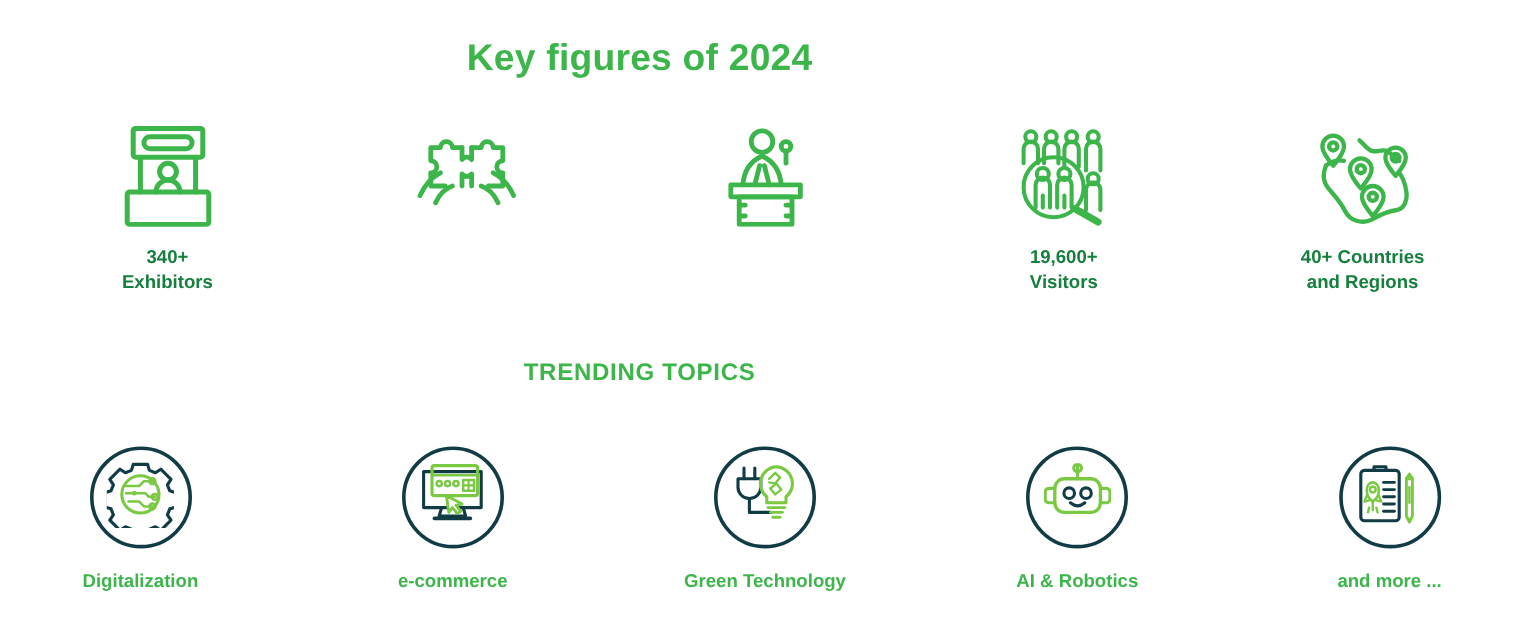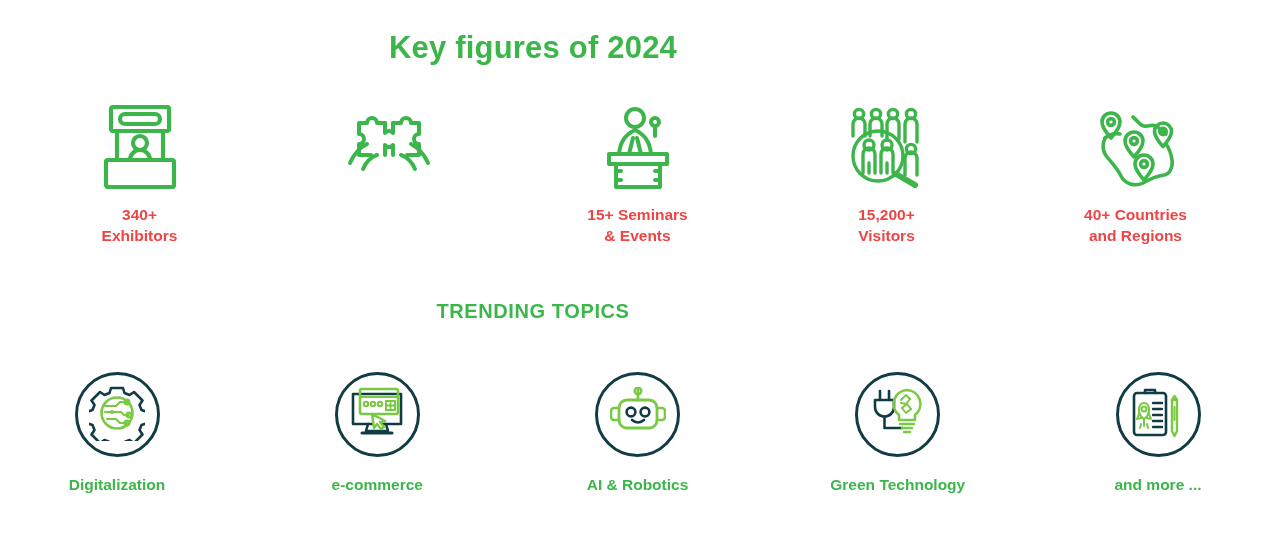--- a/index.html
+++ b/index.html
@@ -72,21 +72,21 @@
     display: flex;
     align-items: center;
     justify-content: center;
   }
   .kf-label {
     margin-top: 14px;
     text-align: center;
     font-size: 15.5px;
     line-height: 21px;
     font-weight: bold;
-    color: #ef4444;
+    color: #15803d;
     white-space: pre-line;
   }
 
   
   #trending-row {
     position: absolute;
     top: 372px;
     left: 0;
     width: 1275px;
     display: flex;
@@ -176,22 +176,20 @@
           <circle cx="56" cy="17" r="4"></circle>
           <path d="M56 21 v10"></path>
           <rect x="10" y="49" width="58" height="10"></rect>
           <path d="M17 59 h44 v23 h-44 z"></path>
           <line x1="17" y1="66" x2="22" y2="66"></line>
           <line x1="56" y1="66" x2="61" y2="66"></line>
           <line x1="17" y1="75" x2="22" y2="75"></line>
           <line x1="56" y1="75" x2="61" y2="75"></line>
         </svg>
       </div>
-      <div class="kf-label">15+ Seminars
-&amp; Events</div>
     </div>
 
     <div class="kf-item">
       <div class="kf-icon">
         <svg width="84" height="84" viewBox="0 0 84 84" fill="none" stroke="#3cb54a" stroke-width="3.4" stroke-linejoin="round" stroke-linecap="round">
 
           <circle cx="14" cy="9" r="4.6"></circle>
           <path d="M8 31 v-12 a6 6 0 0 1 12 0 v12"></path>
           <circle cx="31" cy="9" r="4.6"></circle>
           <path d="M25 31 v-12 a6 6 0 0 1 12 0 v12"></path>
@@ -206,21 +204,21 @@
           <line x1="51" y1="69" x2="70" y2="80" stroke-width="6"></line>
 
           <circle cx="24" cy="40" r="5"></circle>
           <path d="M18 68 v-19 a6 6 0 0 1 12 0 v19"></path>
           <line x1="24" y1="58" x2="24" y2="68"></line>
           <circle cx="42" cy="40" r="5"></circle>
           <path d="M36 68 v-19 a6 6 0 0 1 12 0 v19"></path>
           <line x1="42" y1="58" x2="42" y2="68"></line>
         </svg>
       </div>
-      <div class="kf-label">15,200+
+      <div class="kf-label">19,600+
 Visitors</div>
     </div>
 
     <div class="kf-item">
       <div class="kf-icon">
         <svg width="98" height="80" viewBox="0 0 98 80" fill="none" stroke="#3cb54a" stroke-width="3.6" stroke-linejoin="round" stroke-linecap="round">
 
           <path d="M18 31 c-3 7 -2 14 2 19 c5 6 10 11 14 19 c4 8 14 11 22 7
                    c7 -4 14 -7 21 -8 c6 -1 9 -8 8 -15 c-1 -7 -3 -12 -6 -16"></path>
           <path d="M18 31 c5 -4 10 -5 15 -4"></path>
@@ -288,43 +286,20 @@
             <path d="M24 28 l2 14 l3 -4 l4 5 l3 -2 l-4 -5 l5 -1z" stroke="#7ac943" stroke-width="2.4" fill="#ffffff"></path>
           </svg>
         </span>
       </div>
       <div class="tt-label">e-commerce</div>
     </div>
 
     <div class="tt-item">
       <div class="tt-circle">
         <span>
-          <svg width="56" height="52" viewBox="0 0 56 52" fill="none" stroke-linejoin="round" stroke-linecap="round">
-
-            <line x1="28" y1="3" x2="28" y2="13" stroke="#7ac943" stroke-width="2.6"></line>
-            <circle cx="28" cy="4" r="3.2" stroke="#7ac943" stroke-width="2.6"></circle>
-
-            <rect x="9" y="13" width="38" height="28" rx="8" stroke="#7ac943" stroke-width="2.8"></rect>
-
-            <path d="M9 21 h-5 a3 3 0 0 0 -3 3 v6 a3 3 0 0 0 3 3 h5" stroke="#7ac943" stroke-width="2.6"></path>
-            <path d="M47 21 h5 a3 3 0 0 1 3 3 v6 a3 3 0 0 1 -3 3 h-5" stroke="#7ac943" stroke-width="2.6"></path>
-
-            <circle cx="21" cy="25" r="4.4" stroke="#123c45" stroke-width="2.6"></circle>
-            <circle cx="35" cy="25" r="4.4" stroke="#123c45" stroke-width="2.6"></circle>
-
-            <path d="M22 33 q6 5 12 0" stroke="#123c45" stroke-width="2.6"></path>
-          </svg>
-        </span>
-      </div>
-      <div class="tt-label">AI &amp; Robotics</div>
-    </div>
-
-    <div class="tt-item">
-      <div class="tt-circle">
-        <span>
           <svg width="58" height="54" viewBox="0 0 58 54" fill="none" stroke-linejoin="round" stroke-linecap="round">
 
             <line x1="11" y1="5" x2="11" y2="14" stroke="#123c45" stroke-width="2.6"></line>
             <line x1="20" y1="5" x2="20" y2="14" stroke="#123c45" stroke-width="2.6"></line>
             <path d="M6 14 h19 v7 a9.5 9.5 0 0 1 -19 0z" stroke="#123c45" stroke-width="2.6"></path>
             <path d="M15.5 31 v11 h18" stroke="#123c45" stroke-width="2.6"></path>
 
             <path d="M38 4 a14 14 0 0 1 8 25 v5 h-16 v-5 a14 14 0 0 1 8 -25z" stroke="#7ac943" stroke-width="2.6"></path>
             <line x1="31" y1="38" x2="45" y2="38" stroke="#7ac943" stroke-width="2.4"></line>
             <line x1="33" y1="42" x2="43" y2="42" stroke="#7ac943" stroke-width="2.4"></line>
@@ -333,20 +308,43 @@
             <g stroke="#7ac943" stroke-width="2">
               <path d="M32 14 l5 -5 l4 4"></path>
               <path d="M41 13 l-4 5 l-5 -1"></path>
               <path d="M33 22 l5 -4 l4 5"></path>
               <path d="M42 23 l-5 4 l-4 -5"></path>
             </g>
           </svg>
         </span>
       </div>
       <div class="tt-label">Green Technology</div>
+    </div>
+
+    <div class="tt-item">
+      <div class="tt-circle">
+        <span>
+          <svg width="56" height="52" viewBox="0 0 56 52" fill="none" stroke-linejoin="round" stroke-linecap="round">
+
+            <line x1="28" y1="3" x2="28" y2="13" stroke="#7ac943" stroke-width="2.6"></line>
+            <circle cx="28" cy="4" r="3.2" stroke="#7ac943" stroke-width="2.6"></circle>
+
+            <rect x="9" y="13" width="38" height="28" rx="8" stroke="#7ac943" stroke-width="2.8"></rect>
+
+            <path d="M9 21 h-5 a3 3 0 0 0 -3 3 v6 a3 3 0 0 0 3 3 h5" stroke="#7ac943" stroke-width="2.6"></path>
+            <path d="M47 21 h5 a3 3 0 0 1 3 3 v6 a3 3 0 0 1 -3 3 h-5" stroke="#7ac943" stroke-width="2.6"></path>
+
+            <circle cx="21" cy="25" r="4.4" stroke="#123c45" stroke-width="2.6"></circle>
+            <circle cx="35" cy="25" r="4.4" stroke="#123c45" stroke-width="2.6"></circle>
+
+            <path d="M22 33 q6 5 12 0" stroke="#123c45" stroke-width="2.6"></path>
+          </svg>
+        </span>
+      </div>
+      <div class="tt-label">AI &amp; Robotics</div>
     </div>
 
 
     <div class="tt-item">
       <div class="tt-circle">
         <span>
           <svg width="54" height="54" viewBox="0 0 54 54" fill="none" stroke-linejoin="round" stroke-linecap="round">
 
             <rect x="3" y="7" width="32" height="42" rx="3" stroke="#123c45" stroke-width="2.6"></rect>
             <path d="M14 7 v-3 h10 v3" stroke="#123c45" stroke-width="2.6"></path>

